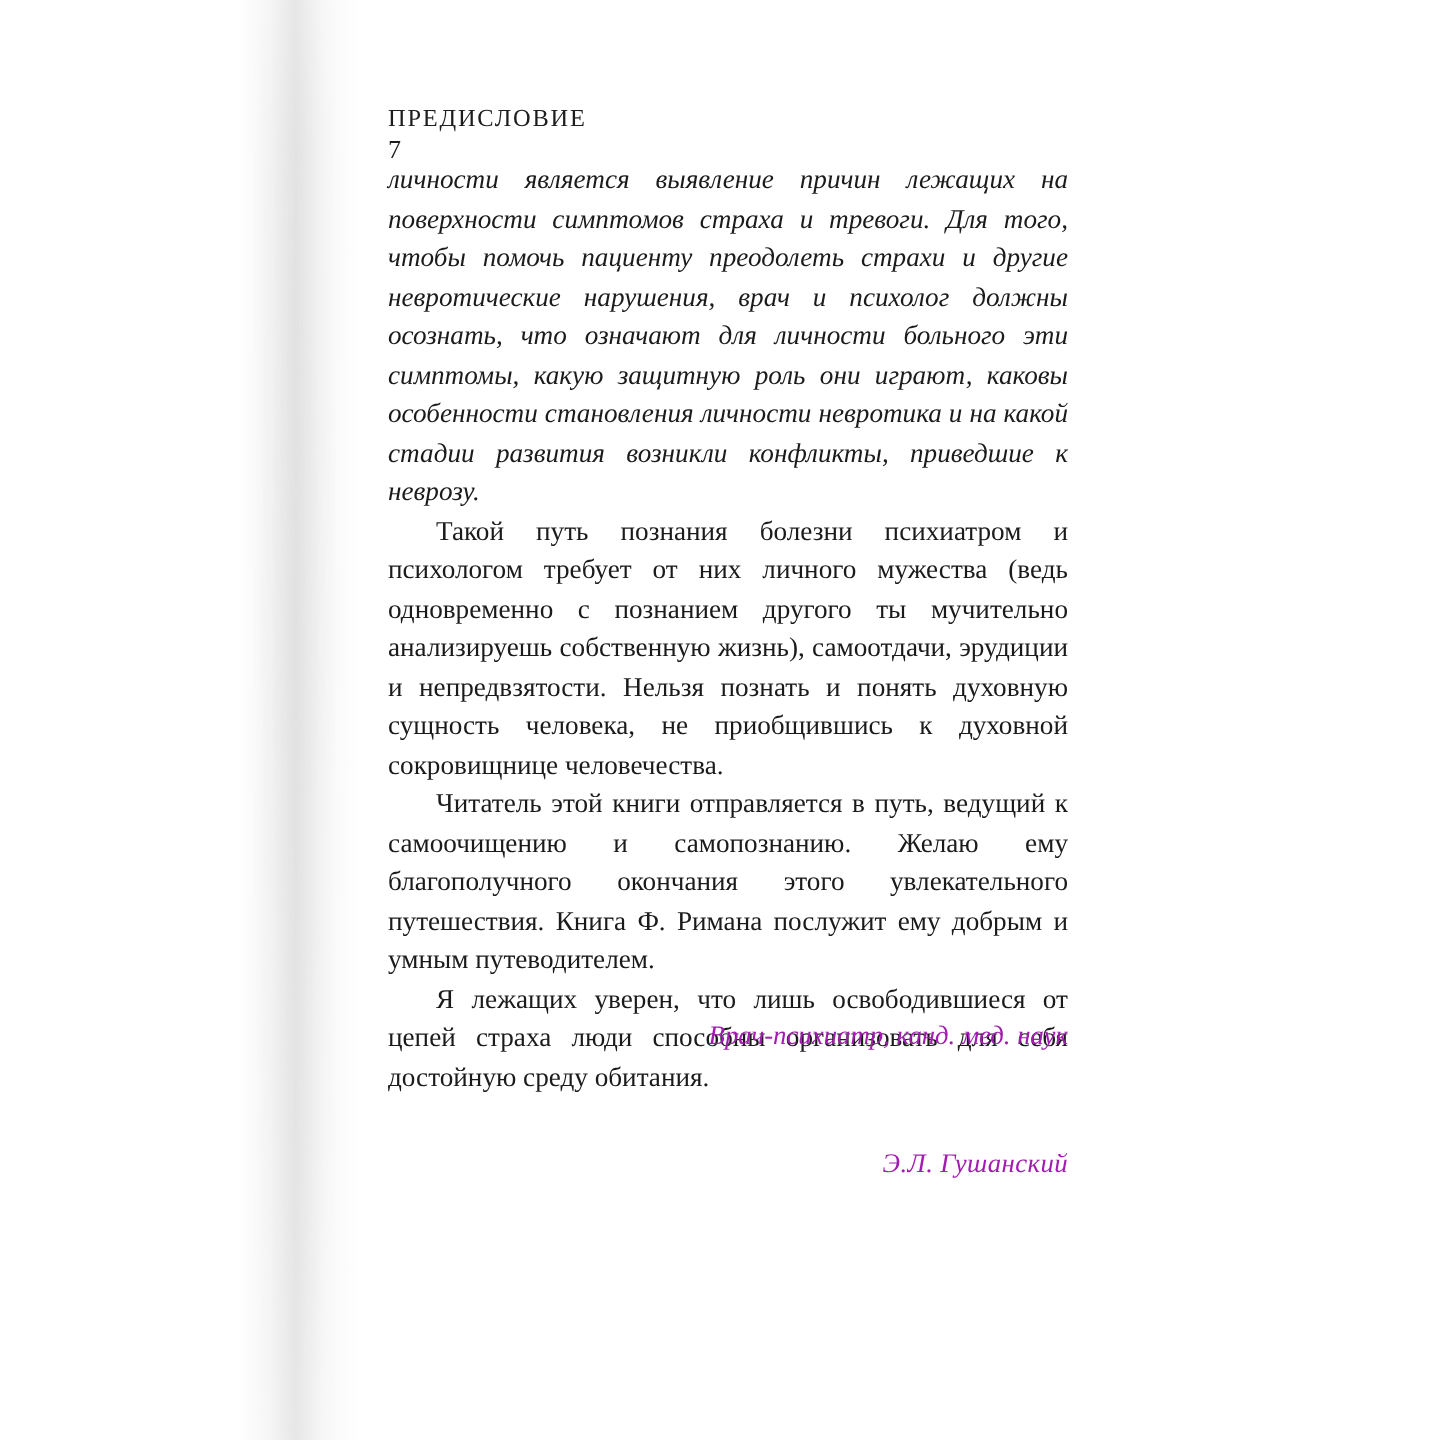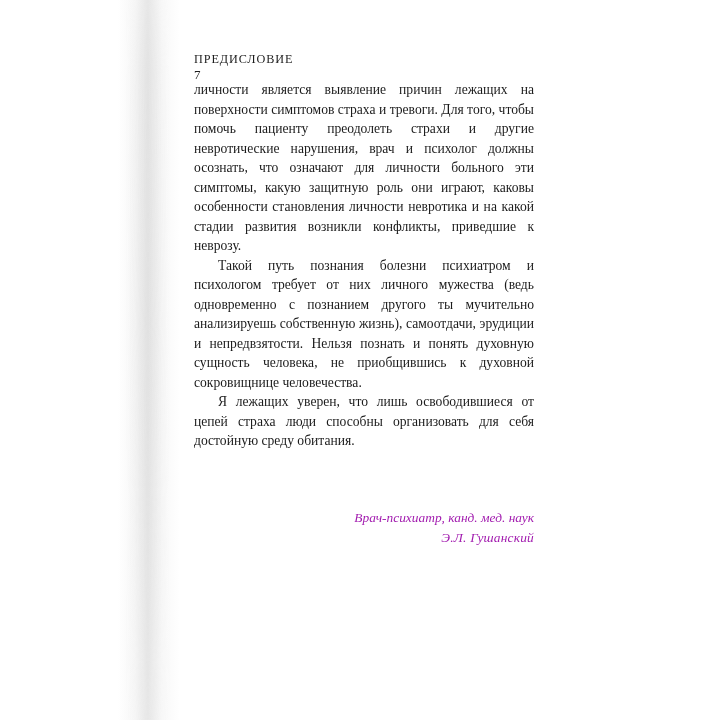--- a/index.html
+++ b/index.html
@@ -96,59 +96,62 @@
     margin: 0;
     font-size: 13.6px;
     line-height: 19.5px;
     text-align: justify;
     text-justify: inter-word;
     text-indent: 24px;
     hyphens: manual;
   }
   p.para.first {
     text-indent: 0;
+    font-style: italic;
   }
 
   .signature {
     position: absolute;
     left: 0;
     top: 508px;
     width: 340px;
     text-align: right;
     font-style: italic;
     font-size: 13.4px;
     line-height: 20px;
     color: #a21caf;
   }
   .sig-line {
     display: block;
     white-space: nowrap;
   }
   .sig-line.name {
     letter-spacing: 0.2px;
+    margin-top: 44px;
   }
 </style>
 </head>
 <body>
 
 <div class="page-scan">
 
   <div class="gutter-shadow"></div>
   <div class="gutter-shadow soft-top"></div>
 
   <div class="text-block">
 
     <div class="running-head">
       <span class="running-head-title">ПРЕДИСЛОВИЕ</span>
       <span class="running-head-folio">7</span>
     </div>
 
     <div class="body-copy">
       <p class="para first">личности является выявление причин лежащих на поверхности симптомов страха и тревоги. Для того, чтобы помочь пациенту преодолеть страхи и другие невротические нарушения, врач и психолог должны осознать, что означают для личности больного эти симптомы, какую защитную роль они играют, каковы особенности становления личности невротика и на какой стадии развития возникли конфликты, приведшие к неврозу.</p>
       <p class="para">Такой путь познания болезни психиатром и психологом требует от них личного мужества (ведь одновременно с познанием другого ты мучительно анализируешь собственную жизнь), самоотдачи, эрудиции и непредвзятости. Нельзя познать и понять духовную сущность человека, не приобщившись к духовной сокровищнице человечества.</p>
+      <p class="para">Читатель этой книги отправляется в путь, ведущий к самоочищению и самопознанию. Желаю ему благополучного окончания этого увлекательного путешествия. Книга Ф. Римана послужит ему добрым и умным путеводителем.</p>
       <p class="para">Я лежащих уверен, что лишь освободившиеся от цепей страха люди способны организовать для себя достойную среду обитания.</p>
     </div>
 
     <div class="signature">
       <span class="sig-line">Врач-психиатр, канд. мед. наук</span>
       <span class="sig-line name">Э.Л. Гушанский</span>
     </div>
 
   </div>
 </div>

